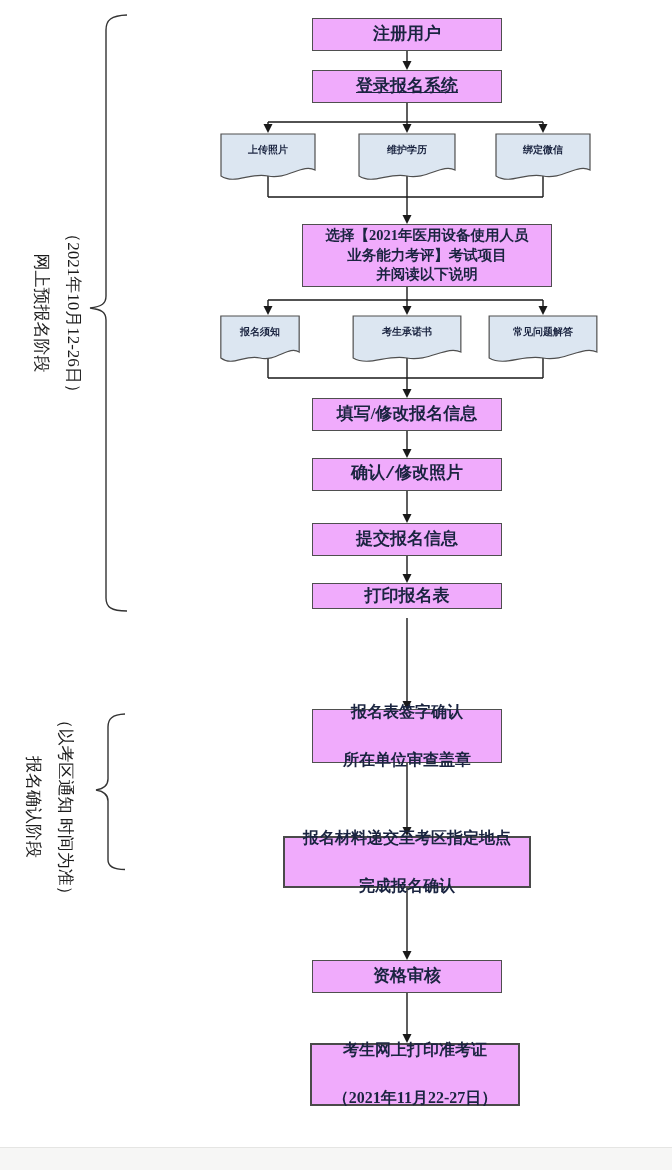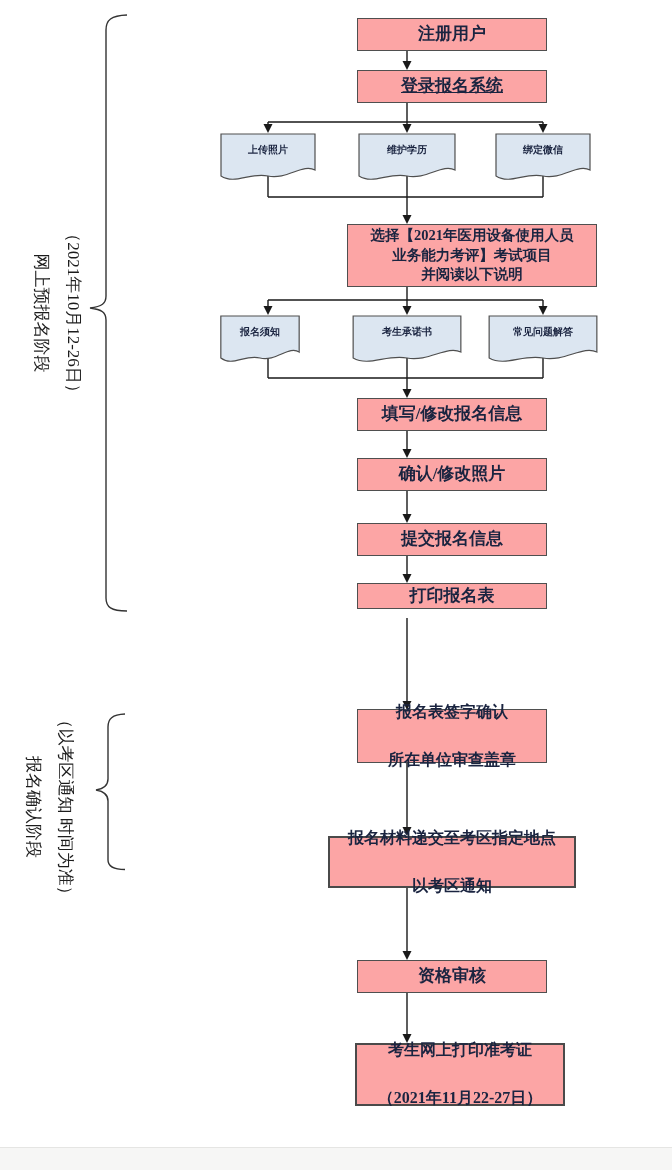--- a/index.html
+++ b/index.html
@@ -18,32 +18,31 @@
   svg.wires {
     position: absolute;
     left: 0;
     top: 0;
     z-index: 1;
   }
   .box {
     position: absolute;
     z-index: 2;
     box-sizing: border-box;
-    background: #fca5a5;
+    background: #f0abfc;
     border: 1px solid #4f4f4f;
     display: flex;
     flex-direction: column;
     align-items: center;
     justify-content: center;
     text-align: center;
     font-weight: bold;
     font-size: 17px;
     line-height: 1.3;
     color: #1a2440;
-    margin-left: 45px;
   }
   .box.thick { border-width: 2px; border-color: #4a4a4a; }
   .box.small { font-size: 14.5px; line-height: 1.35; }
   .box.mid   { font-size: 16px; gap: 27px; }
   .doc {
     position: absolute;
     z-index: 2;
   }
   .doc svg {
     position: absolute;
@@ -179,40 +178,40 @@
     <svg viewBox="0 0 96 52" preserveAspectRatio="none">
       <path d="M1,1 L95,1 L95,37 C83,30 67,47 48,43 C30,39 15,52 1,43 Z" fill="#dce6f1" stroke="#4f4f4f" stroke-width="1.2" vector-effect="non-scaling-stroke"></path>
     </svg>
     <span class="doc-label">常见问题解答</span>
   </div>
 
   <div class="box" style="left:312px; top:398px; width:190px; height:33px;">
     <span>填写/修改报名信息</span>
   </div>
 
-  <div class="box" style="left:312px; top:458px; width:190px; height:33px;">
+  <div class="box" style="left:312px; top:458px; width:190px; height:33px;font-family:Liberation Mono, monospace;">
     <span>确认/修改照片</span>
   </div>
 
   <div class="box" style="left:312px; top:523px; width:190px; height:33px;">
     <span>提交报名信息</span>
   </div>
 
   <div class="box" style="left:312px; top:583px; width:190px; height:26px;">
     <span>打印报名表</span>
   </div>
 
   <div class="box mid" style="left:312px; top:709px; width:190px; height:54px;">
     <span>报名表签字确认</span>
     <span>所在单位审查盖章</span>
   </div>
 
   <div class="box mid thick" style="left:283px; top:836px; width:248px; height:52px;">
     <span>报名材料递交至考区指定地点</span>
-    <span>以考区通知</span>
+    <span>完成报名确认</span>
   </div>
 
   <div class="box" style="left:312px; top:960px; width:190px; height:33px;">
     <span>资格审核</span>
   </div>
 
   <div class="box mid thick" style="left:310px; top:1043px; width:210px; height:63px;">
     <span>考生网上打印准考证</span>
     <span>（2021年11月22-27日）</span>
   </div>

